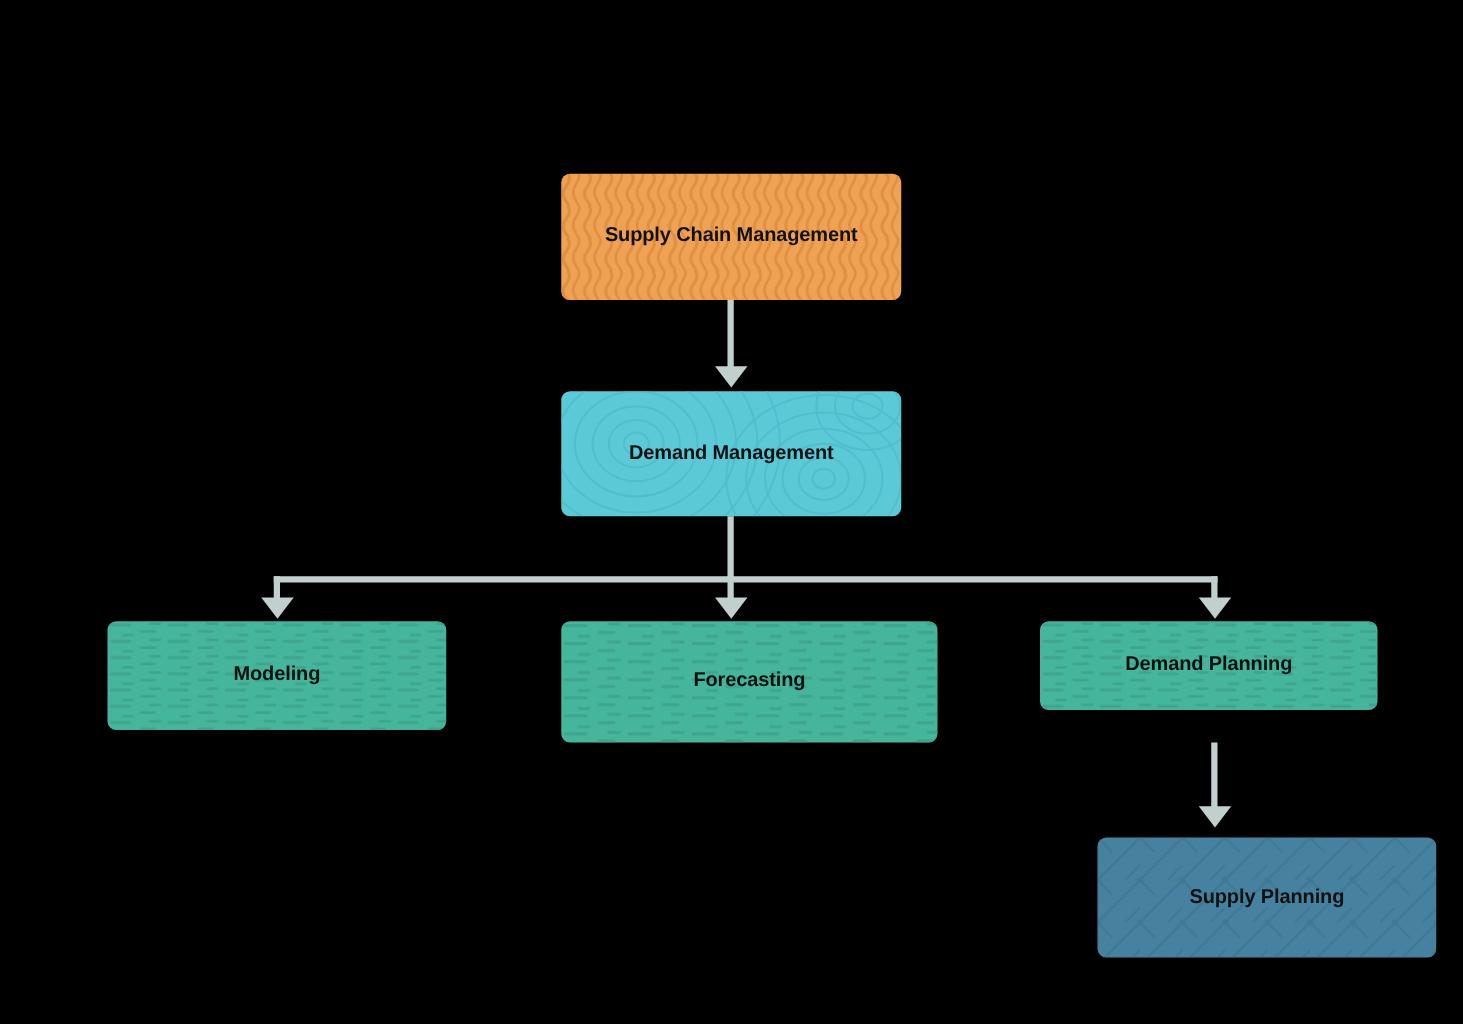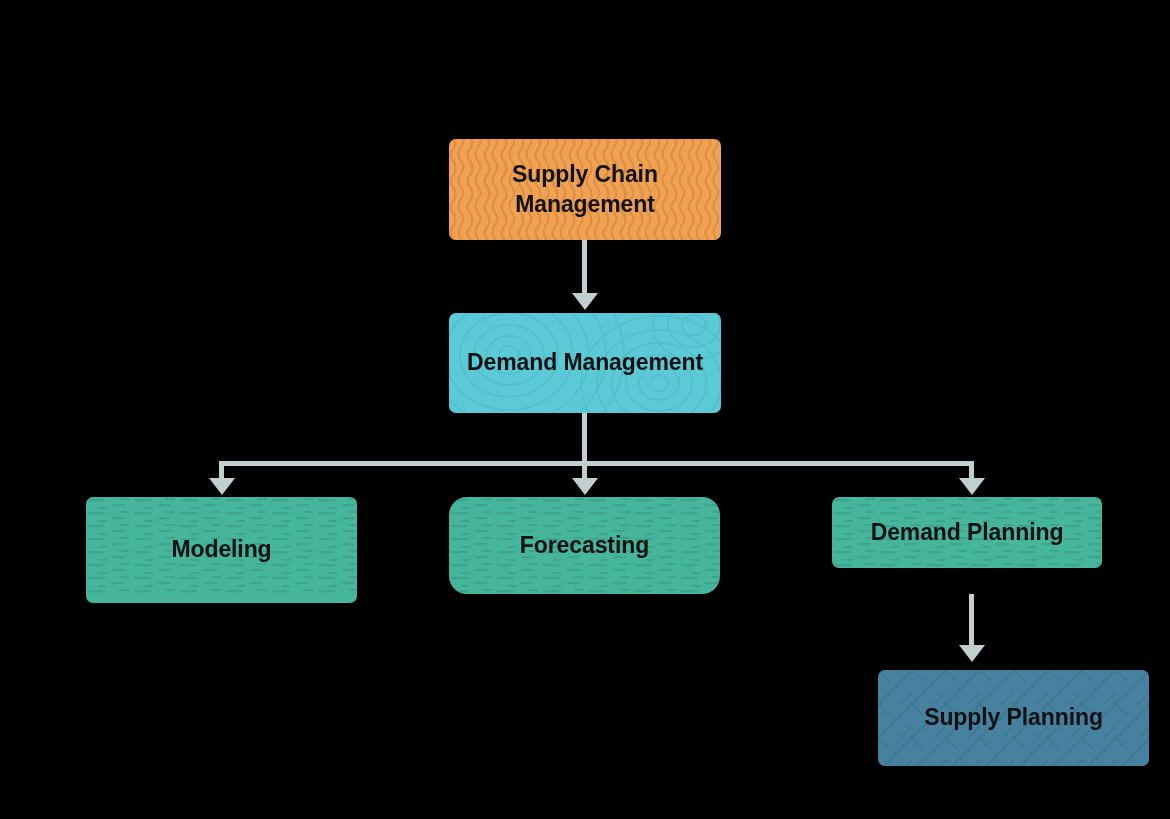--- a/index.html
+++ b/index.html
@@ -25,21 +25,21 @@
     justify-content: center;
     text-align: center;
     box-sizing: border-box;
     overflow: hidden;
   }
   .node .label {
     position: relative;
     z-index: 3;
     color: #111111;
     font-weight: bold;
-    font-size: 23px;
+    font-size: 16px;
     line-height: 1.28;
     letter-spacing: -0.1px;
     padding: 0 10px;
   }
   .tex {
     position: absolute;
     inset: 0;
     z-index: 1;
     pointer-events: none;
   }
@@ -122,36 +122,36 @@
         <ellipse cx="210" cy="70" rx="62" ry="53"></ellipse>
         <ellipse cx="210" cy="70" rx="78" ry="67"></ellipse>
         <ellipse cx="245" cy="12" rx="12" ry="10"></ellipse>
         <ellipse cx="245" cy="12" rx="26" ry="22"></ellipse>
         <ellipse cx="245" cy="12" rx="41" ry="35"></ellipse>
       </g>
     </svg>
     <span class="label">Demand Management</span>
   </div>
 
-  <div class="node n-green" style="left:86px; top:497px; width:271px; height:106px;">
+  <div class="node n-green" style="left:86px; top:497px; width:271px; height:87px;">
     <svg class="tex" viewBox="0 0 271 97" preserveAspectRatio="none">
       <defs>
         <pattern id="pd1" width="46" height="13" patternUnits="userSpaceOnUse">
           <rect x="2" y="2" width="17" height="2.2" rx="1.1" fill="#3EA48D"></rect>
           <rect x="26" y="7" width="13" height="2.2" rx="1.1" fill="#3EA48D"></rect>
           <rect x="12" y="10" width="9" height="2.0" rx="1.0" fill="#3EA48D"></rect>
           <rect x="33" y="1" width="10" height="2.0" rx="1.0" fill="#3EA48D"></rect>
         </pattern>
       </defs>
       <rect width="271" height="97" fill="url(#pd1)"></rect>
     </svg>
     <span class="label">Modeling</span>
   </div>
 
-  <div class="node n-green" style="left:449px; top:497px; width:271px; height:97px;border-radius:18px;">
+  <div class="node n-green" style="left:449px; top:497px; width:301px; height:97px;">
     <svg class="tex" viewBox="0 0 271 97" preserveAspectRatio="none">
       <rect width="271" height="97" fill="url(#pd1)"></rect>
     </svg>
     <span class="label">Forecasting</span>
   </div>
 
   <div class="node n-green" style="left:832px; top:497px; width:270px; height:71px;">
     <svg class="tex" viewBox="0 0 270 97" preserveAspectRatio="none">
       <rect width="270" height="97" fill="url(#pd1)"></rect>
     </svg>

